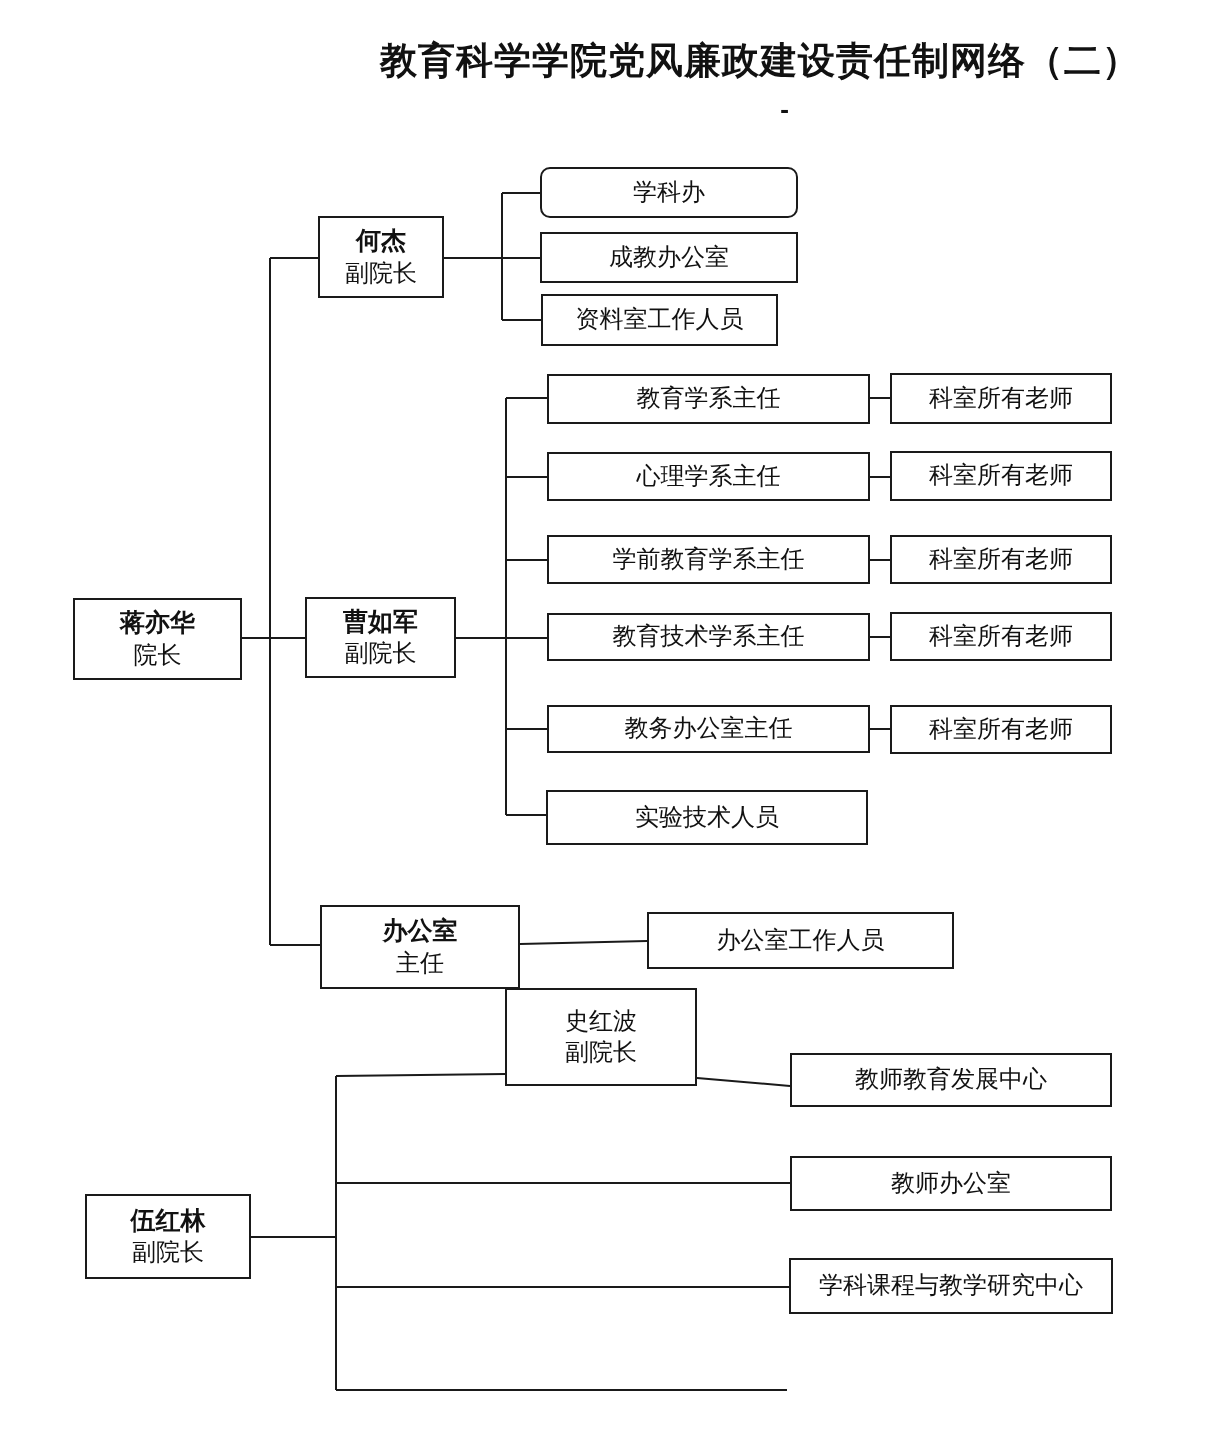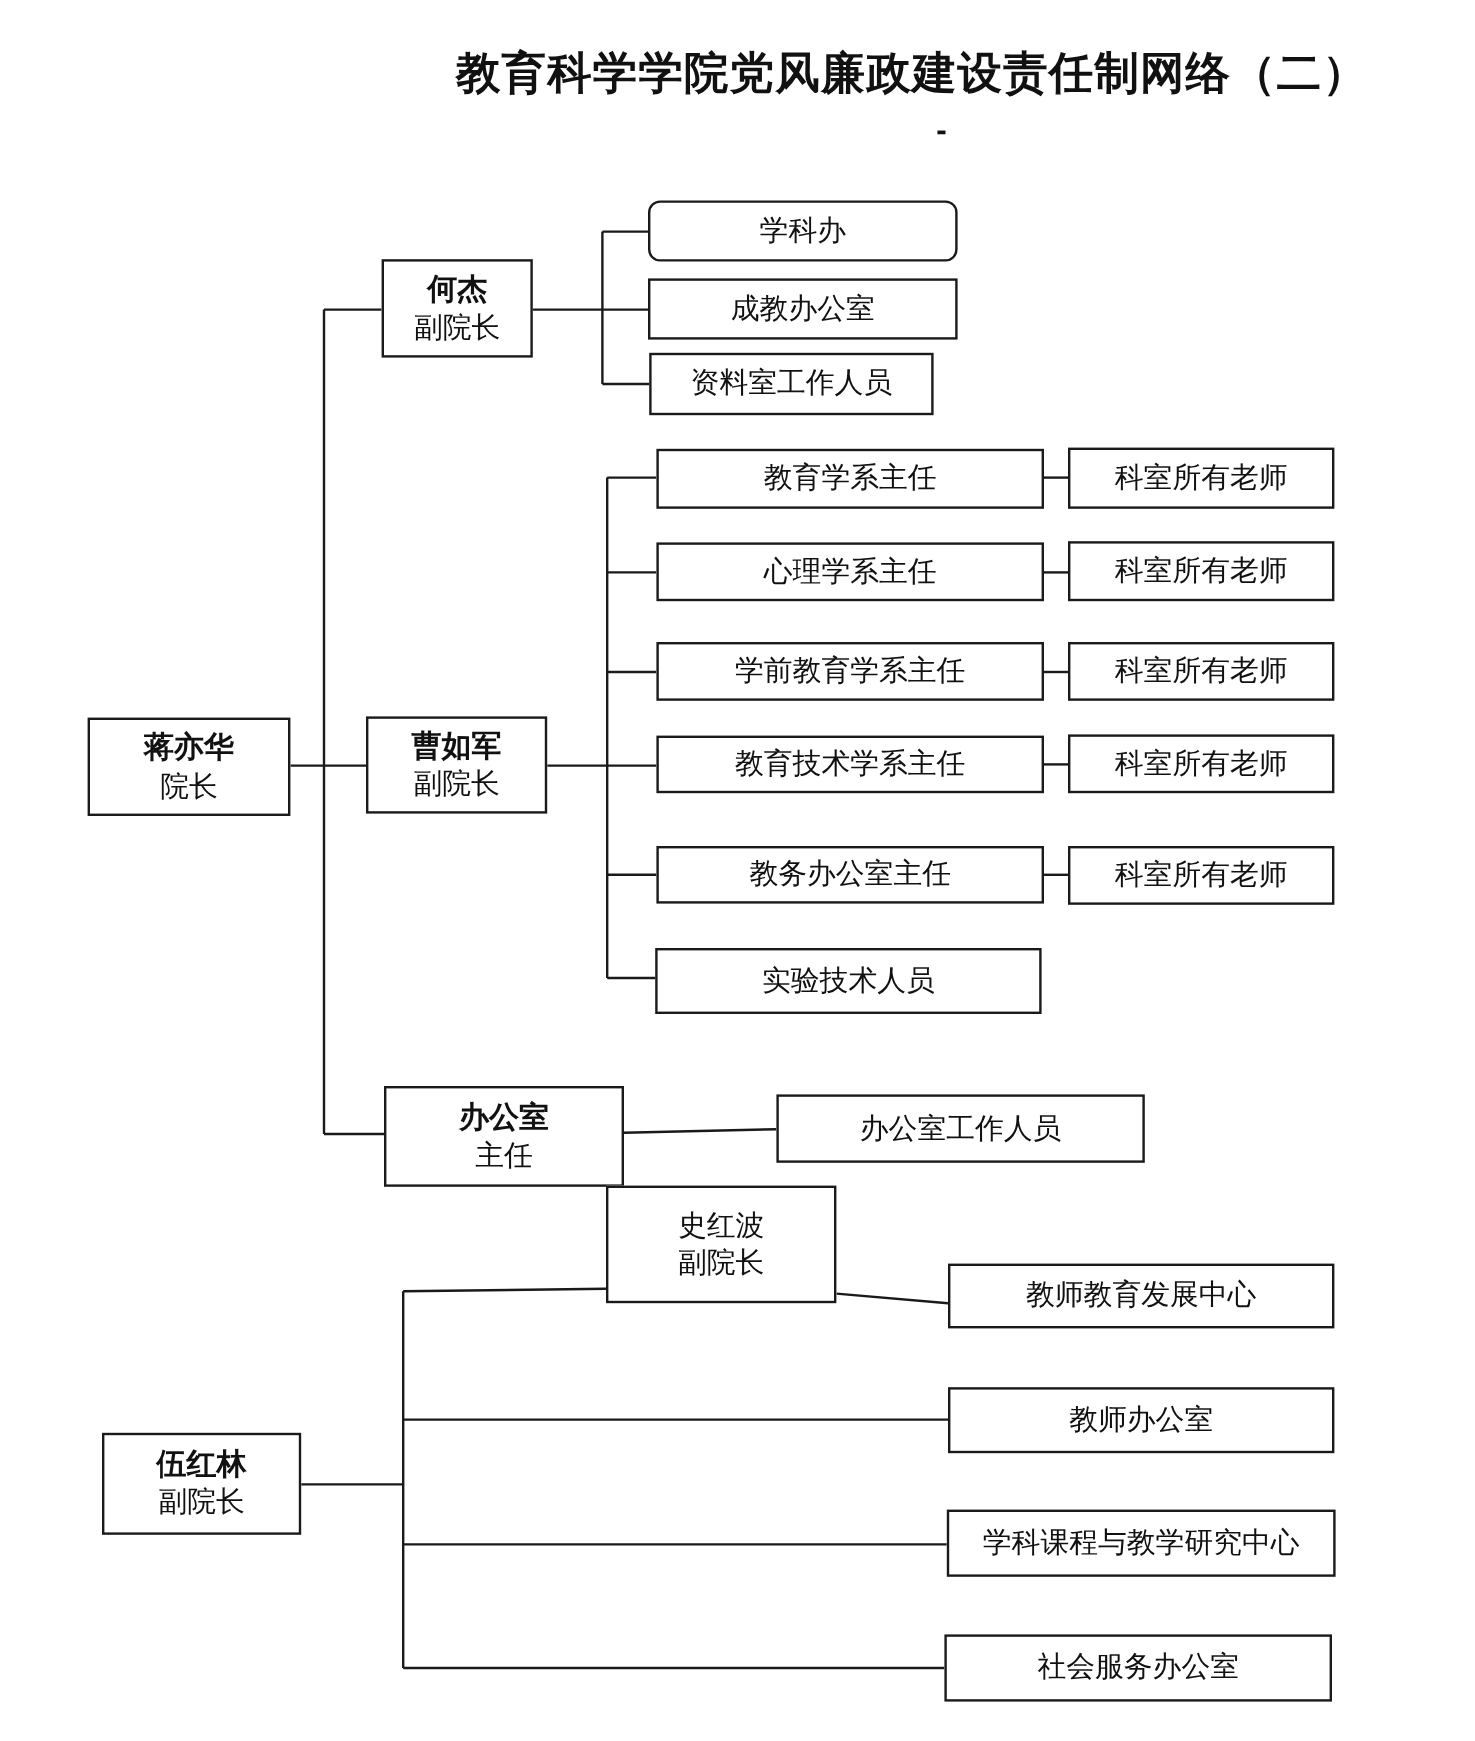--- a/index.html
+++ b/index.html
@@ -140,17 +140,14 @@
 
   <div class="node" style="left:790px;top:1053px;width:322px;height:54px;">
     <span>教师教育发展中心</span>
   </div>
   <div class="node" style="left:790px;top:1156px;width:322px;height:55px;">
     <span>教师办公室</span>
   </div>
   <div class="node" style="left:789px;top:1258px;width:324px;height:56px;">
     <span>学科课程与教学研究中心</span>
   </div>
-  <div class="node" style="left:787px;top:1362px;width:323px;height:56px;">
-    <span>社会服务办公室</span>
-  </div>
 
 </div>
 
 </body></html>

